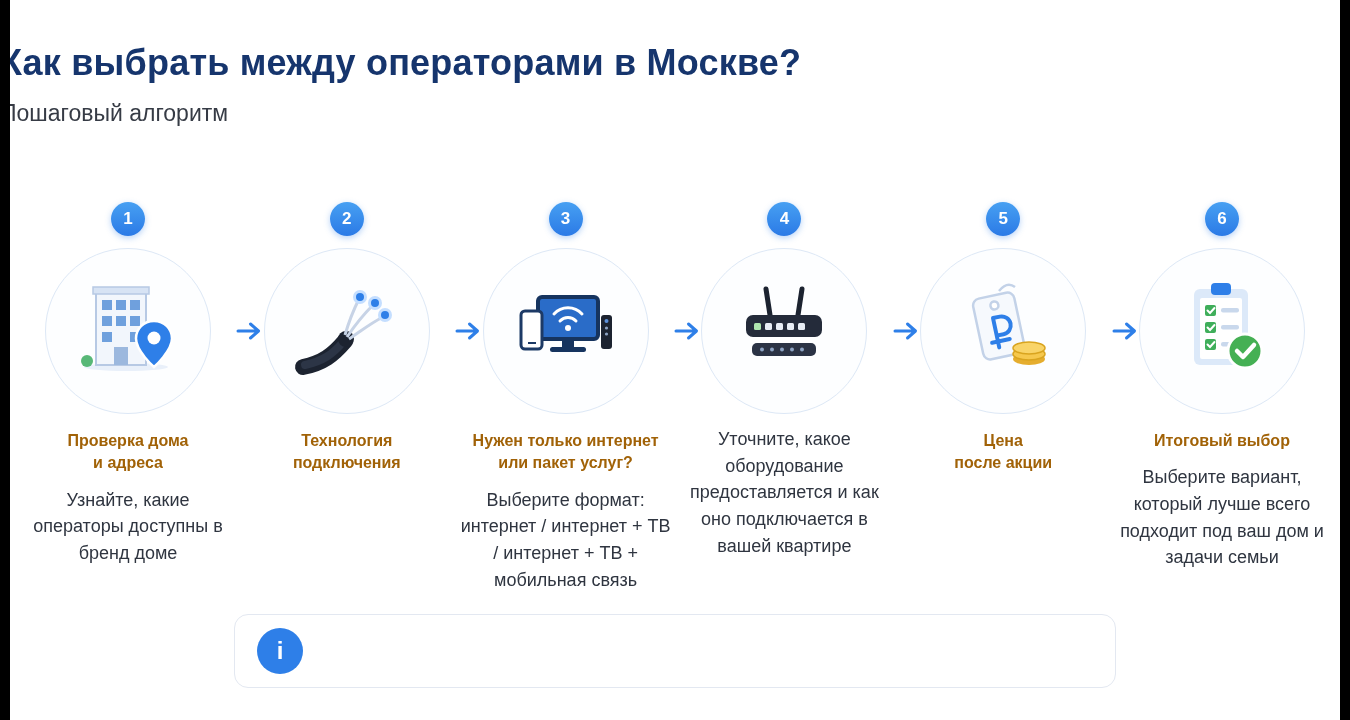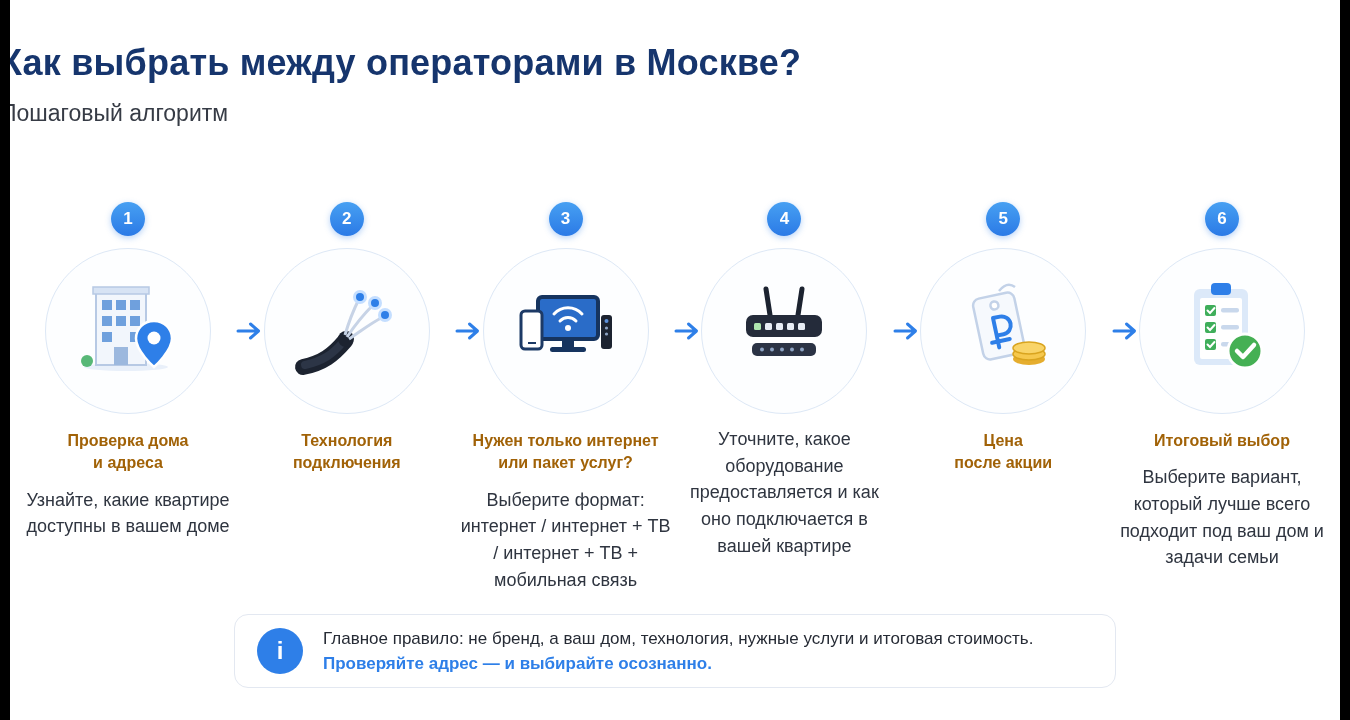--- a/index.html
+++ b/index.html
@@ -93,21 +93,21 @@
           <rect x="60" y="61" width="10" height="10" fill="#6fa0dd"></rect>
           <rect x="44" y="76" width="14" height="18" fill="#9cb8de"></rect>
           <circle cx="17" cy="90" r="6" fill="#58b877"></circle>
           <path d="M84 50 c-10.5 0 -18 7.8 -18 17.5 c0 12.5 18 28.5 18 28.5 s18 -16 18 -28.5 c0 -9.7 -7.5 -17.5 -18 -17.5 z" fill="#2e7fe8" stroke="#ffffff" stroke-width="2.5"></path>
           <circle cx="84" cy="67" r="6.5" fill="#ffffff"></circle>
         </svg>
       </span>
     </div>
     <div class="step-title">Проверка дома
 и адреса</div>
-    <div class="step-desc">Узнайте, какие квартире доступны в вашем доме</div>
+    <div class="step-desc">Узнайте, какие операторы доступны в бренд доме</div>
   </div>
 
   <div class="step">
     <div class="badge">2</div>
     <div class="icon-circle">
       <span>
         <svg width="116" height="116" viewBox="0 0 116 116">
           <path d="M14 96 C34 92 44 84 56 70" stroke="#1c2330" stroke-width="16" fill="none" stroke-linecap="round"></path>
           <path d="M16 94 C34 90 44 83 54 71" stroke="#2c3546" stroke-width="8" fill="none" stroke-linecap="round"></path>
           <circle cx="57" cy="68" r="8" fill="#1c2330"></circle>
@@ -236,17 +236,13 @@
   <svg class="arrow" style="left:863px" width="26" height="22" viewBox="0 0 26 22">
     <path d="M2 11 H21 M14.5 4 L22.5 11 L14.5 18" stroke="#2e7fe8" stroke-width="3" fill="none" stroke-linecap="round" stroke-linejoin="round"></path>
   </svg>
   <svg class="arrow" style="left:1082px" width="26" height="22" viewBox="0 0 26 22">
     <path d="M2 11 H21 M14.5 4 L22.5 11 L14.5 18" stroke="#2e7fe8" stroke-width="3" fill="none" stroke-linecap="round" stroke-linejoin="round"></path>
   </svg>
 </div>
 
 <div class="note">
   <div class="note-icon">i</div>
-  <div class="note-text">
-    <div class="note-line1">Главное правило: не бренд, а ваш дом, технология, нужные услуги и итоговая стоимость.</div>
-    <div class="note-line2">Проверяйте адрес — и выбирайте осознанно.</div>
-  </div>
 </div>
 
 </body></html>

